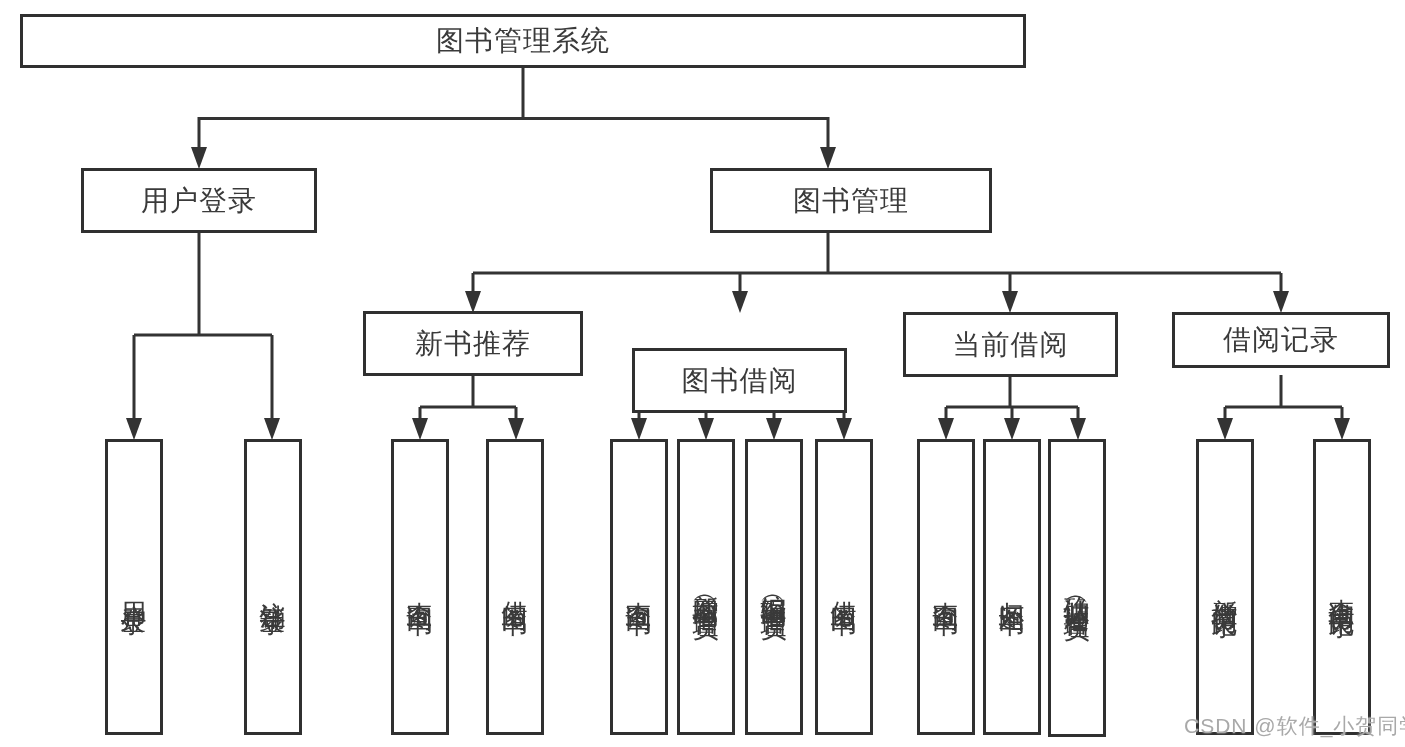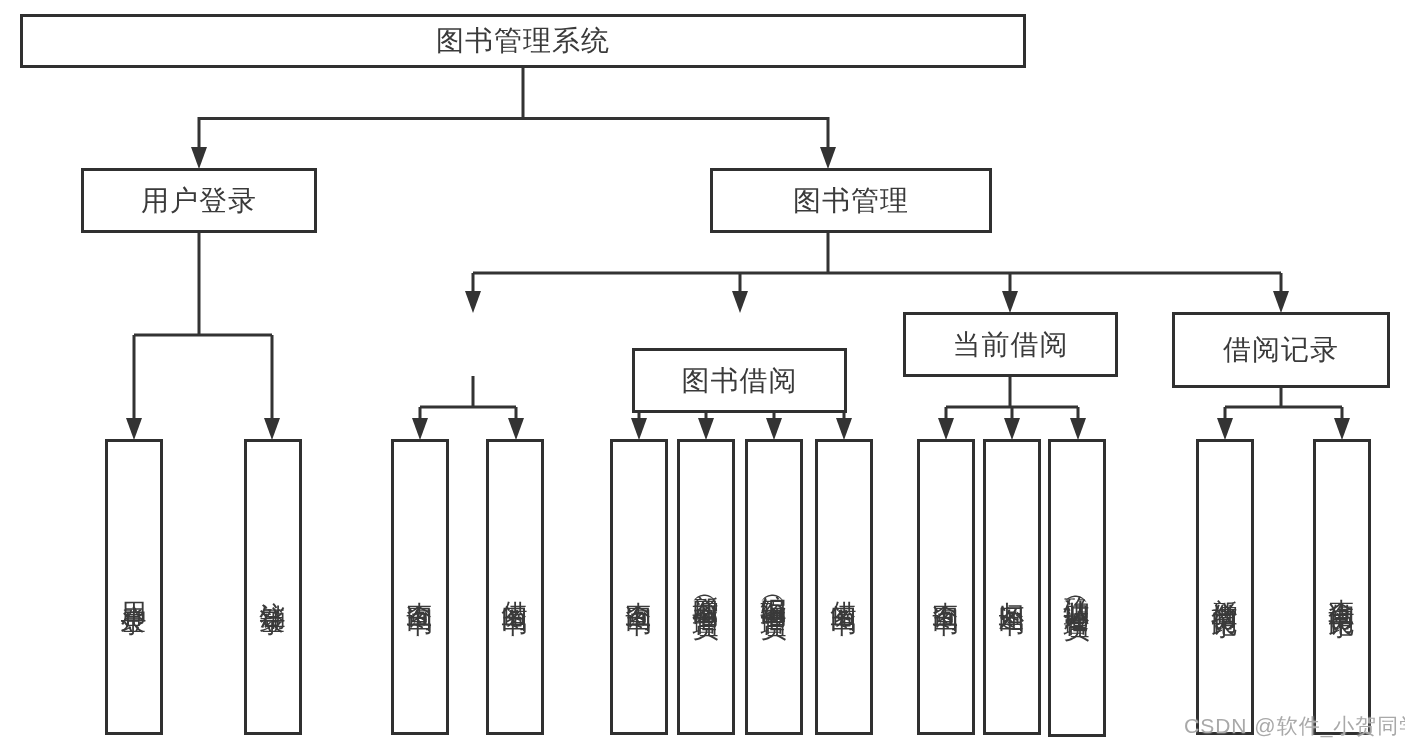--- a/index.html
+++ b/index.html
@@ -103,27 +103,30 @@
     <span>图书管理系统</span>
   </div>
 
   <div class="node hnode" style="left:81px; top:168px; width:236px; height:65px;">
     <span>用户登录</span>
   </div>
   <div class="node hnode" style="left:710px; top:168px; width:282px; height:65px;">
     <span>图书管理</span>
   </div>
 
+  <div class="node hnode" style="left:363px; top:311px; width:220px; height:65px;">
+    <span>新书推荐</span>
+  </div>
   <div class="node hnode" style="left:632px; top:312px; width:215px; height:65px;margin-top:36px;">
     <span>图书借阅</span>
   </div>
   <div class="node hnode" style="left:903px; top:312px; width:215px; height:65px;">
     <span>当前借阅</span>
   </div>
-  <div class="node hnode" style="left:1172px; top:312px; width:218px; height:76px;">
+  <div class="node hnode" style="left:1172px; top:312px; width:218px; height:56px;">
     <span>借阅记录</span>
   </div>
 
   <div class="node leaf" style="left:105px;">
     <span class="vtext">用户登录</span>
   </div>
   <div class="node leaf" style="left:244px;">
     <span class="vtext">注销登录</span>
   </div>
 

